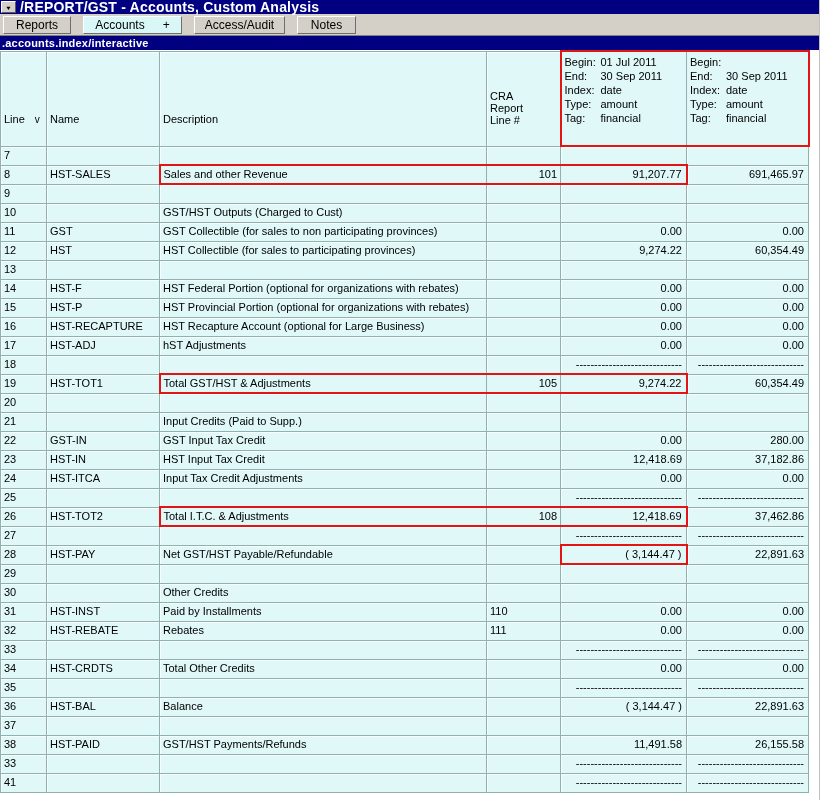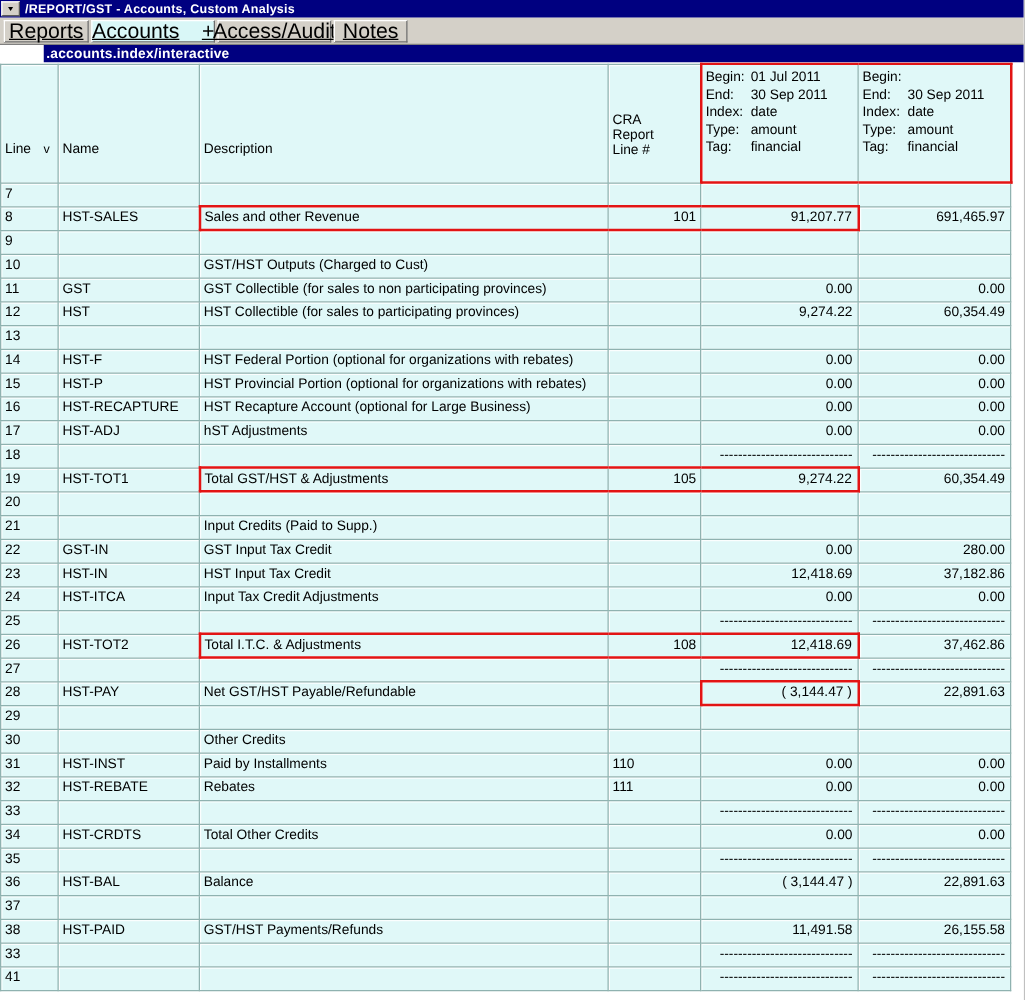--- a/index.html
+++ b/index.html
@@ -15,34 +15,34 @@
   html,body{background:#ffffff;}
   body{font-family:"Liberation Sans","DejaVu Sans",sans-serif;font-size:11px;color:#000;}
   .screen{position:relative;width:820px;height:800px;background:#fff;overflow:hidden;border-right:1px solid #c0c0c0;}
 
   
   .titlebar{height:14px;background:var(--navy);display:flex;align-items:center;position:relative;}
   .win-menu{position:absolute;left:1px;top:1px;width:15px;height:12px;background:var(--chrome);
     border:1px solid;border-color:#ffffff #5a5a5a #5a5a5a #ffffff;display:flex;align-items:center;justify-content:center;
     font-size:7px;line-height:7px;padding:0;cursor:default;}
   .tri{font-size:7px;color:#000;transform:scaleY(.8);}
-  .title-text{color:#fff;font-weight:bold;font-size:10px;margin-left:20px;white-space:nowrap;letter-spacing:.2px;}
+  .title-text{color:#fff;font-weight:bold;font-size:14px;margin-left:20px;white-space:nowrap;letter-spacing:.2px;}
 
   
   .tabbar{height:22px;background:var(--chrome);display:flex;align-items:center;padding-left:3px;border-bottom:1px solid #808080;}
   .tab{height:18px;background:var(--chrome);border:1px solid;border-color:#ffffff #6e6e6e #6e6e6e #ffffff;
-    display:flex;align-items:center;justify-content:center;margin-right:2px;font-size:17px;cursor:default;text-decoration:underline;}
+    display:flex;align-items:center;justify-content:center;margin-right:12px;font-size:12px;cursor:default;}
   .tab.active{background:#d9f7f7;}
   .tab-reports{width:68px;}
   .tab-accounts{width:99px;gap:18px;}
   .tab-access{width:91px;}
   .tab-notes{width:59px;}
 
   
-  .breadcrumb{height:14px;background:var(--navy);color:#fff;font-weight:bold;display:flex;align-items:center;padding-left:2px;letter-spacing:.2px;margin-left:35px;}
+  .breadcrumb{height:14px;background:var(--navy);color:#fff;font-weight:bold;display:flex;align-items:center;padding-left:2px;letter-spacing:.2px;}
 
   
   .table-wrap{height:750px;overflow:hidden;background:#fff;}
   table{border-collapse:collapse;table-layout:fixed;width:808px;}
   col.c1{width:46px;}col.c2{width:113px;}col.c3{width:327px;}col.c4{width:74px;}col.c5{width:126px;}col.c6{width:122px;}
   th,td{background:var(--cell);border:1px solid var(--line);overflow:hidden;white-space:nowrap;
     box-shadow:inset 1px 1px 0 rgba(255,255,255,.85);}
   thead tr{height:91px;}
   th{font-weight:normal;text-align:left;vertical-align:bottom;padding:20px 3px;}
   th.ph{vertical-align:top;padding-top:3px;}

